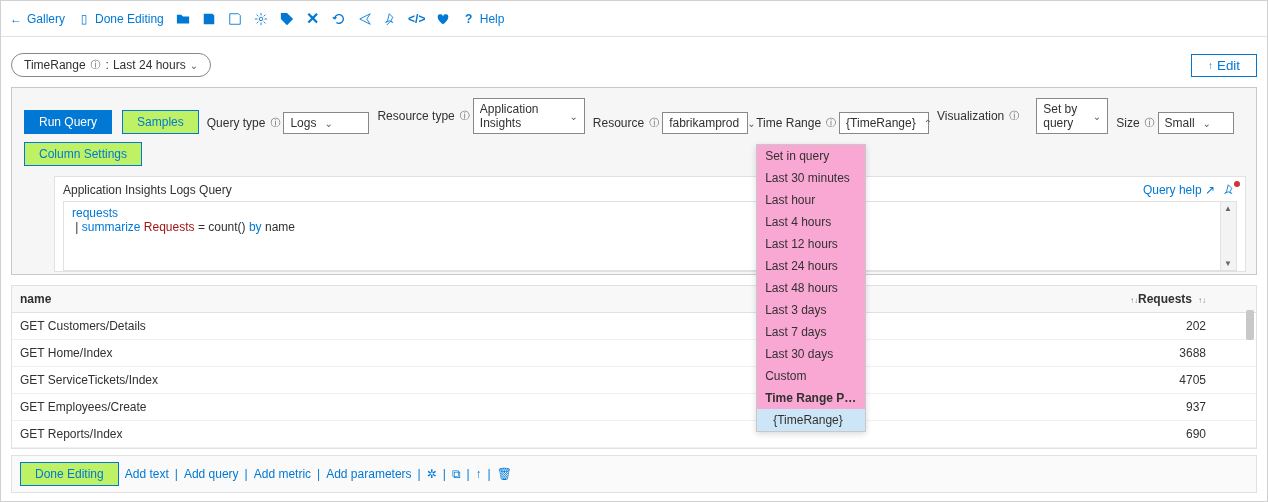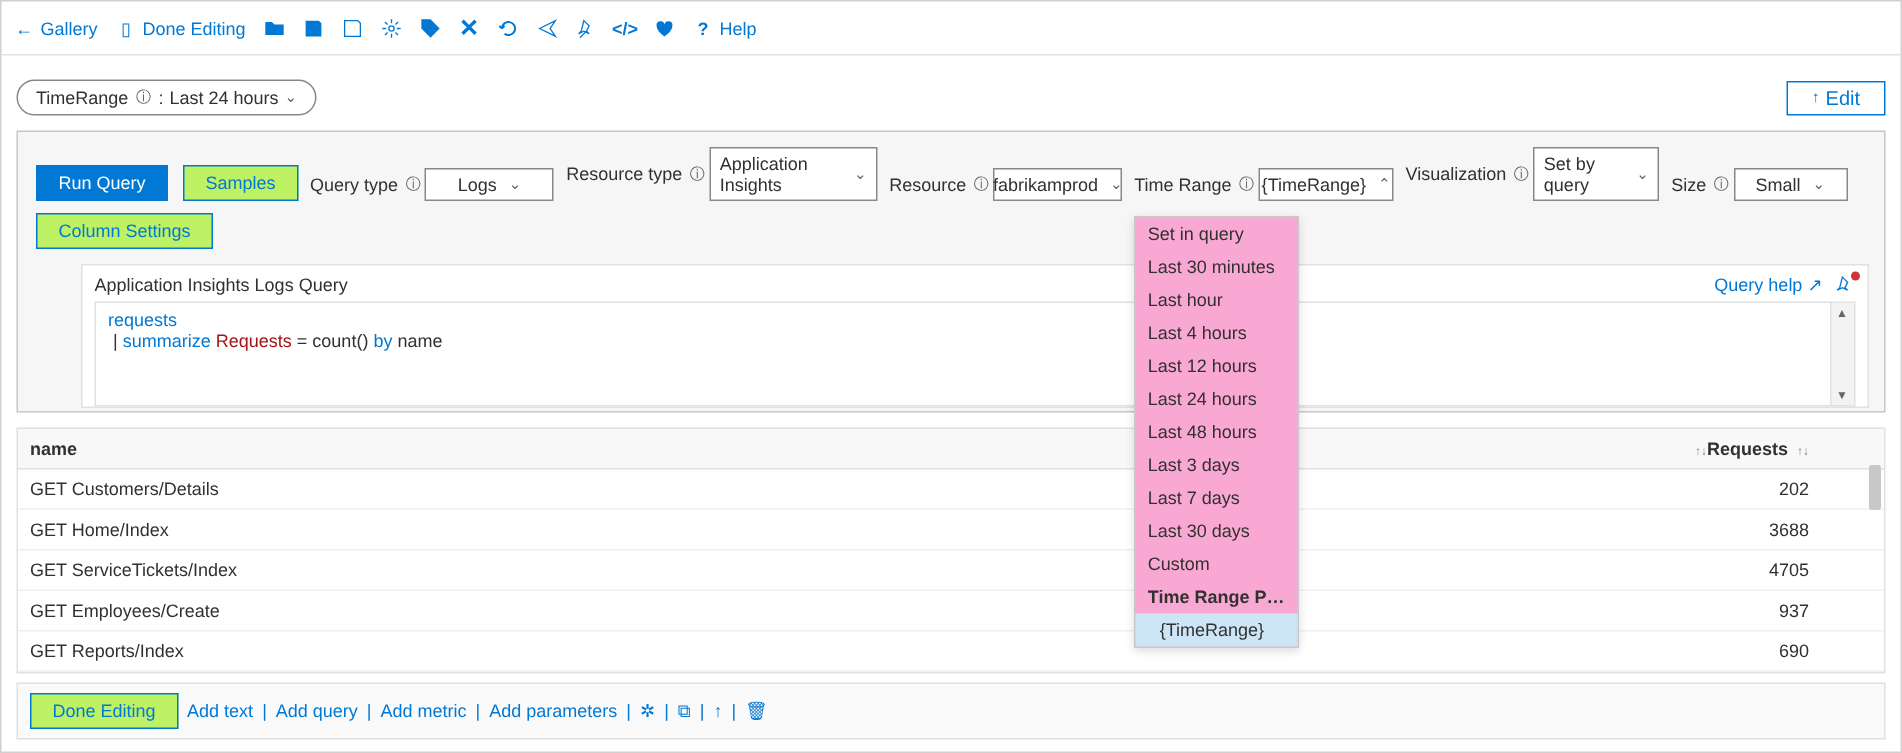--- a/index.html
+++ b/index.html
@@ -13,22 +13,22 @@
 .param-pill { border: 1px solid #8a8886; border-radius: 14px; padding: 4px 12px; display: inline-flex; align-items: center; gap: 4px; font-size: 12px; }
 .info-dot { width: 12px; height: 12px; display: inline-flex; align-items: center; justify-content: center; border-radius: 50%; color: #605e5c; font-size: 10px; }
 .edit-btn { border: 1px solid #0078d4; color: #0078d4; background: #fff; padding: 3px 16px; cursor: pointer; display: flex; align-items: center; gap: 4px; }
 
 .query-panel { margin: 4px 10px 10px; border: 1px solid #c8c8c8; background: #f6f6f6; padding: 10px 10px 2px; position: relative; }
 .controls-row { display: flex; align-items: flex-end; gap: 8px; flex-wrap: wrap; }
 .field { display: flex; gap: 2px; }
 .field-label { font-size: 12px; color: #323130; display: flex; align-items: center; gap: 4px; }
 .btn { border: 1px solid #0078d4; padding: 4px 14px; cursor: pointer; background: #bef264; color: #0078d4; font-size: 12px; }
 .btn-primary { background: #0078d4; color: #fff; border-color: #0078d4; }
-.select { border: 1px solid #8a8886; background: #fff; padding: 3px 6px; display: flex; align-items: center; justify-content: center; gap: 8px; cursor: pointer; font-size: 12px; color: #323130; }
-.sel-qtype { width: 86px; } .sel-rtype { width: 112px; } .sel-resource { width: 86px; } .sel-tr { width: 90px; } .sel-viz { width: 84px; } .sel-size { width: 76px; }
+.select { border: 1px solid #8a8886; background: #fff; padding: 3px 6px; display: flex; align-items: center; justify-content: flex-start; gap: 8px; cursor: pointer; font-size: 12px; color: #323130; }
+.sel-qtype { width: 86px; } .sel-rtype { width: 112px; } .sel-resource { width: 86px; } .sel-tr { width: 90px; } .sel-viz { width: 72px; margin-left: 14px; } .sel-size { width: 76px; }
 .chev { font-size: 10px; color: #605e5c; }
 
 .query-body { margin-top: 10px; background: #fff; border: 1px solid #e1e1e1; padding: 6px 8px 0; margin-left: 32px; }
 .query-header { display: flex; justify-content: space-between; align-items: center; margin-bottom: 4px; }
 .query-help { color: #0078d4; display: flex; align-items: center; gap: 8px; }
 .pin-badge { width: 14px; height: 14px; color: #0078d4; position: relative; }
 .pin-badge::after { content: ""; position: absolute; top: -2px; right: -3px; width: 6px; height: 6px; border-radius: 50%; background: #d13438; }
 
 .code-box { border: 1px solid #e1e1e1; padding: 4px 8px; font-family: Consolas, monospace; font-size: 12px; height: 70px; overflow: hidden; position: relative; }
 .code-box .kw { color: #0078d4; }

